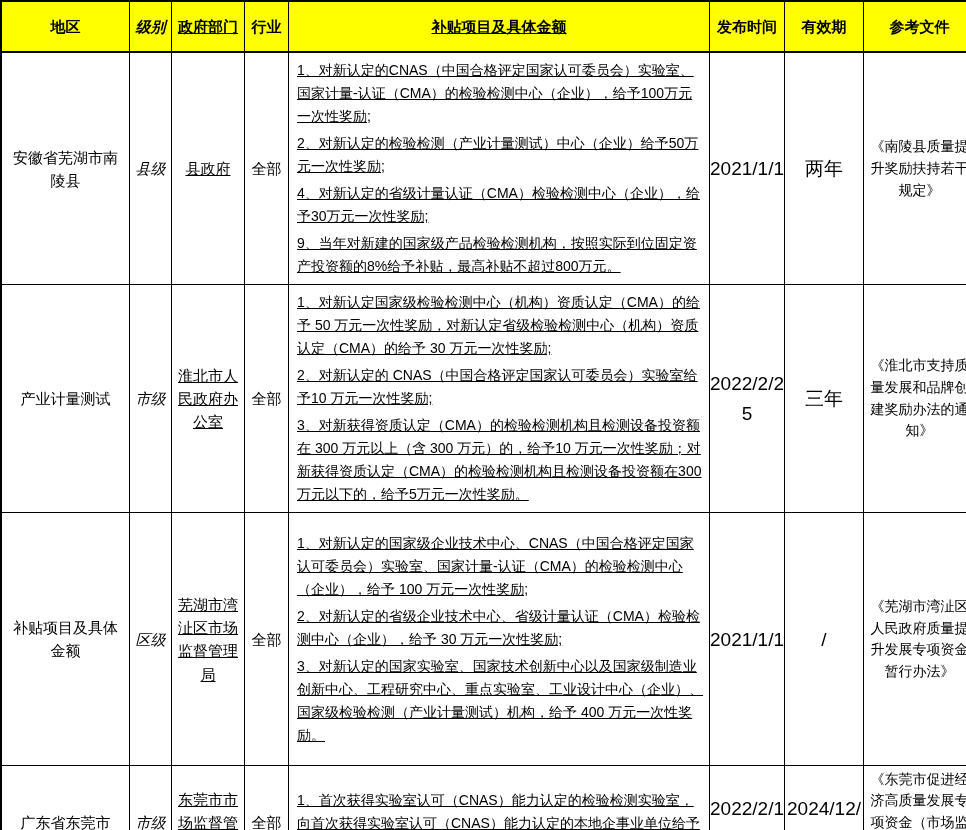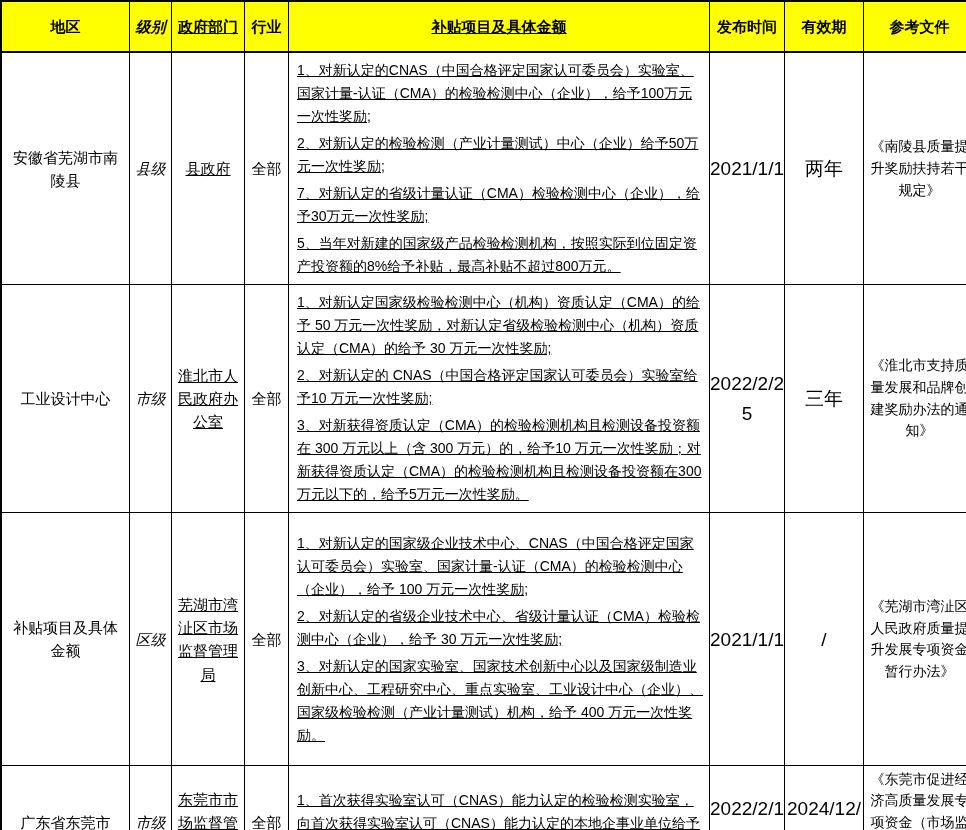--- a/index.html
+++ b/index.html
@@ -85,29 +85,29 @@
     </thead>
     <tbody>
         <tr class="row-0">
           <td class="col-region">安徽省芜湖市南陵县</td>
           <td class="col-level">县级</td>
           <td class="col-department">县政府</td>
           <td class="col-industry">全部</td>
           <td class="col-subsidy">
             <div>1、对新认定的CNAS（中国合格评定国家认可委员会）实验室、国家计量-认证（CMA）的检验检测中心（企业），给予100万元一次性奖励;</div>
             <div>2、对新认定的检验检测（产业计量测试）中心（企业）给予50万元一次性奖励;</div>
-            <div>7、对新认定的省级计量认证（CMA）检验检测中心（企业），给予30万元一次性奖励;</div>
-            <div>5、当年对新建的国家级产品检验检测机构，按照实际到位固定资产投资额的8%给予补贴，最高补贴不超过800万元。</div>
+            <div>4、对新认定的省级计量认证（CMA）检验检测中心（企业），给予30万元一次性奖励;</div>
+            <div>9、当年对新建的国家级产品检验检测机构，按照实际到位固定资产投资额的8%给予补贴，最高补贴不超过800万元。</div>
           </td>
           <td class="col-publish_date">2021/1/1</td>
           <td class="col-validity">两年</td>
           <td class="col-reference">《南陵县质量提升奖励扶持若干规定》</td>
         </tr>
         <tr class="row-1">
-          <td class="col-region">工业设计中心</td>
+          <td class="col-region">产业计量测试</td>
           <td class="col-level">市级</td>
           <td class="col-department">淮北市人民政府办公室</td>
           <td class="col-industry">全部</td>
           <td class="col-subsidy">
             <div>1、对新认定国家级检验检测中心（机构）资质认定（CMA）的给予 50 万元一次性奖励，对新认定省级检验检测中心（机构）资质认定（CMA）的给予 30 万元一次性奖励;</div>
             <div>2、对新认定的 CNAS（中国合格评定国家认可委员会）实验室给予10 万元一次性奖励;</div>
             <div>3、对新获得资质认定（CMA）的检验检测机构且检测设备投资额在 300 万元以上（含 300 万元）的，给予10 万元一次性奖励；对新获得资质认定（CMA）的检验检测机构且检测设备投资额在300万元以下的，给予5万元一次性奖励。</div>
           </td>
           <td class="col-publish_date">2022/2/25</td>
           <td class="col-validity">三年</td>

